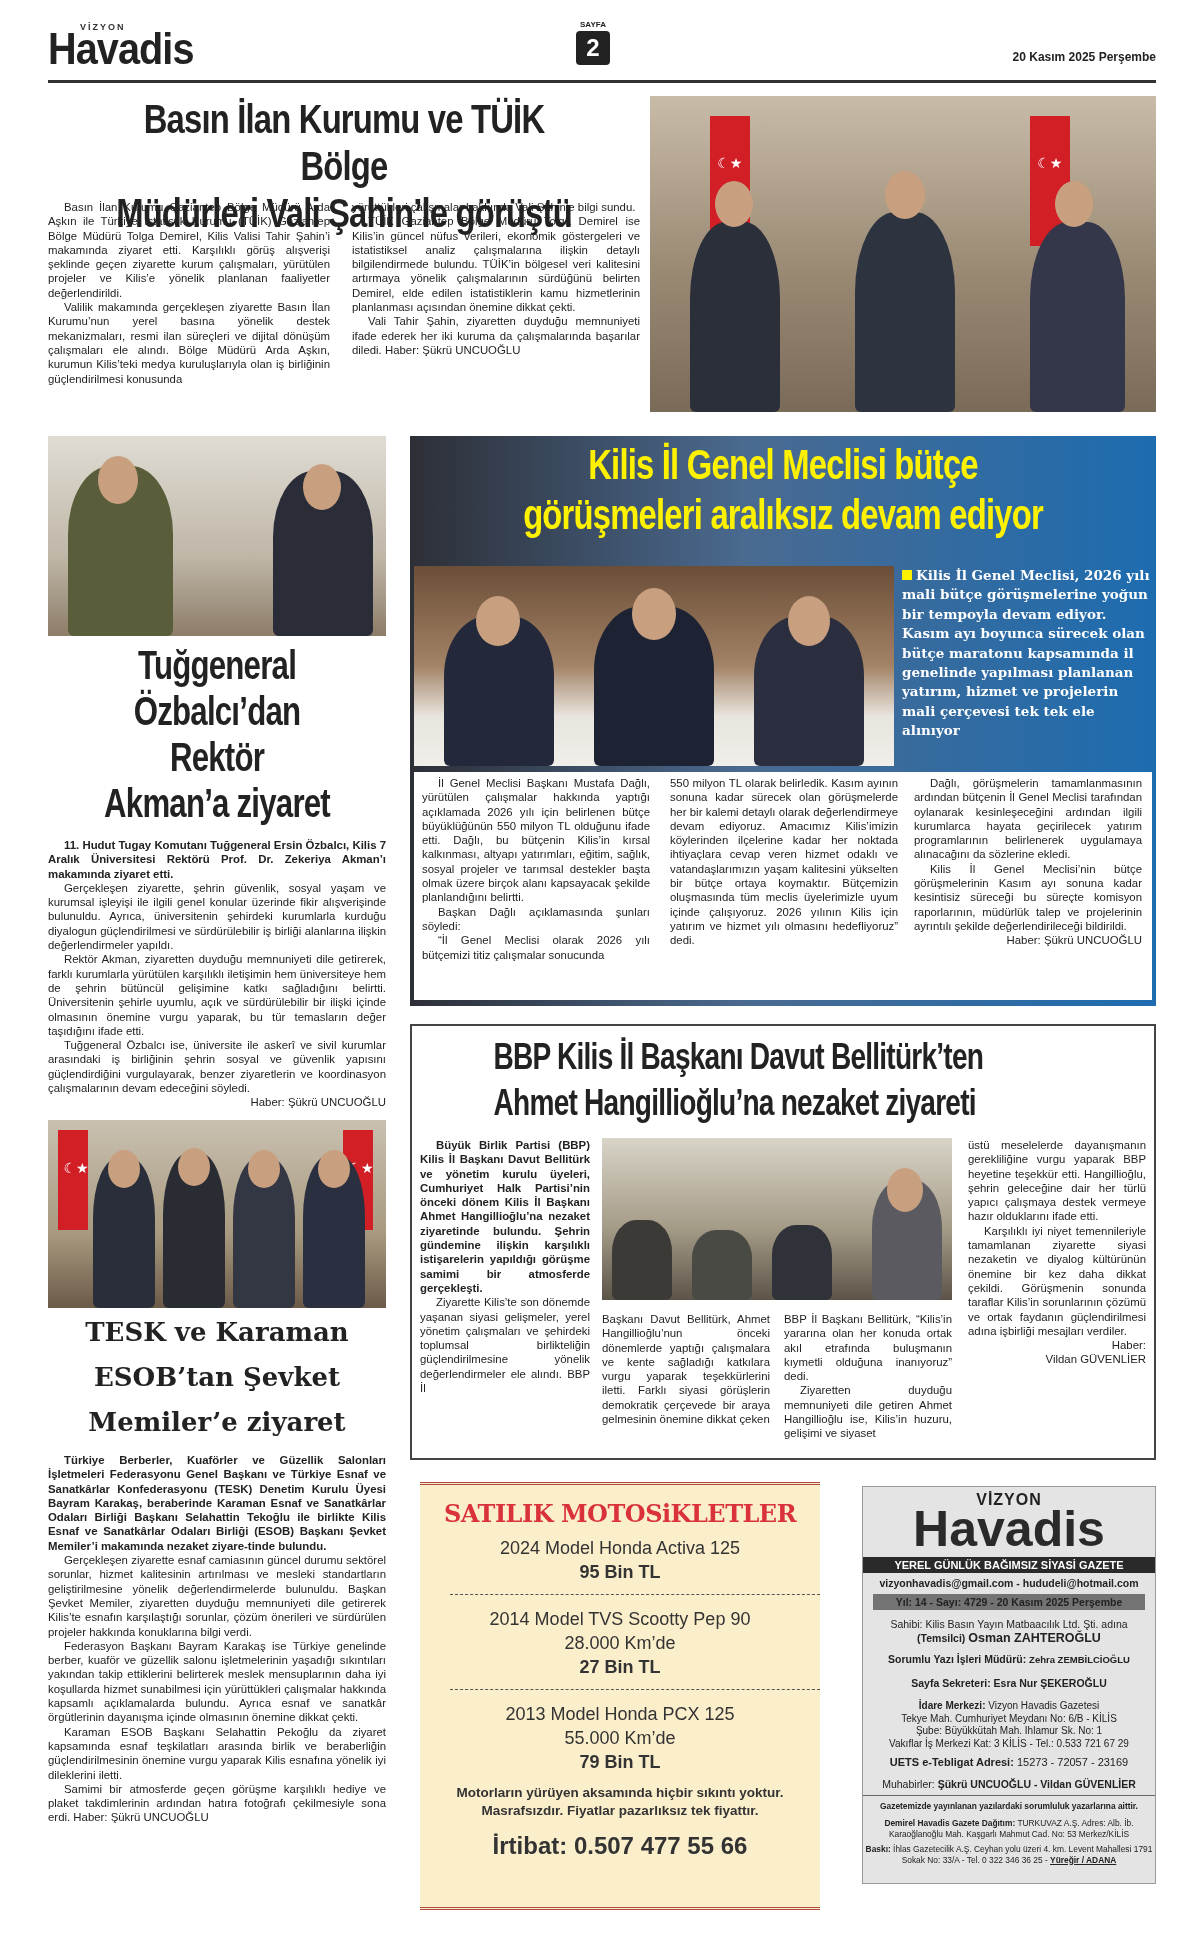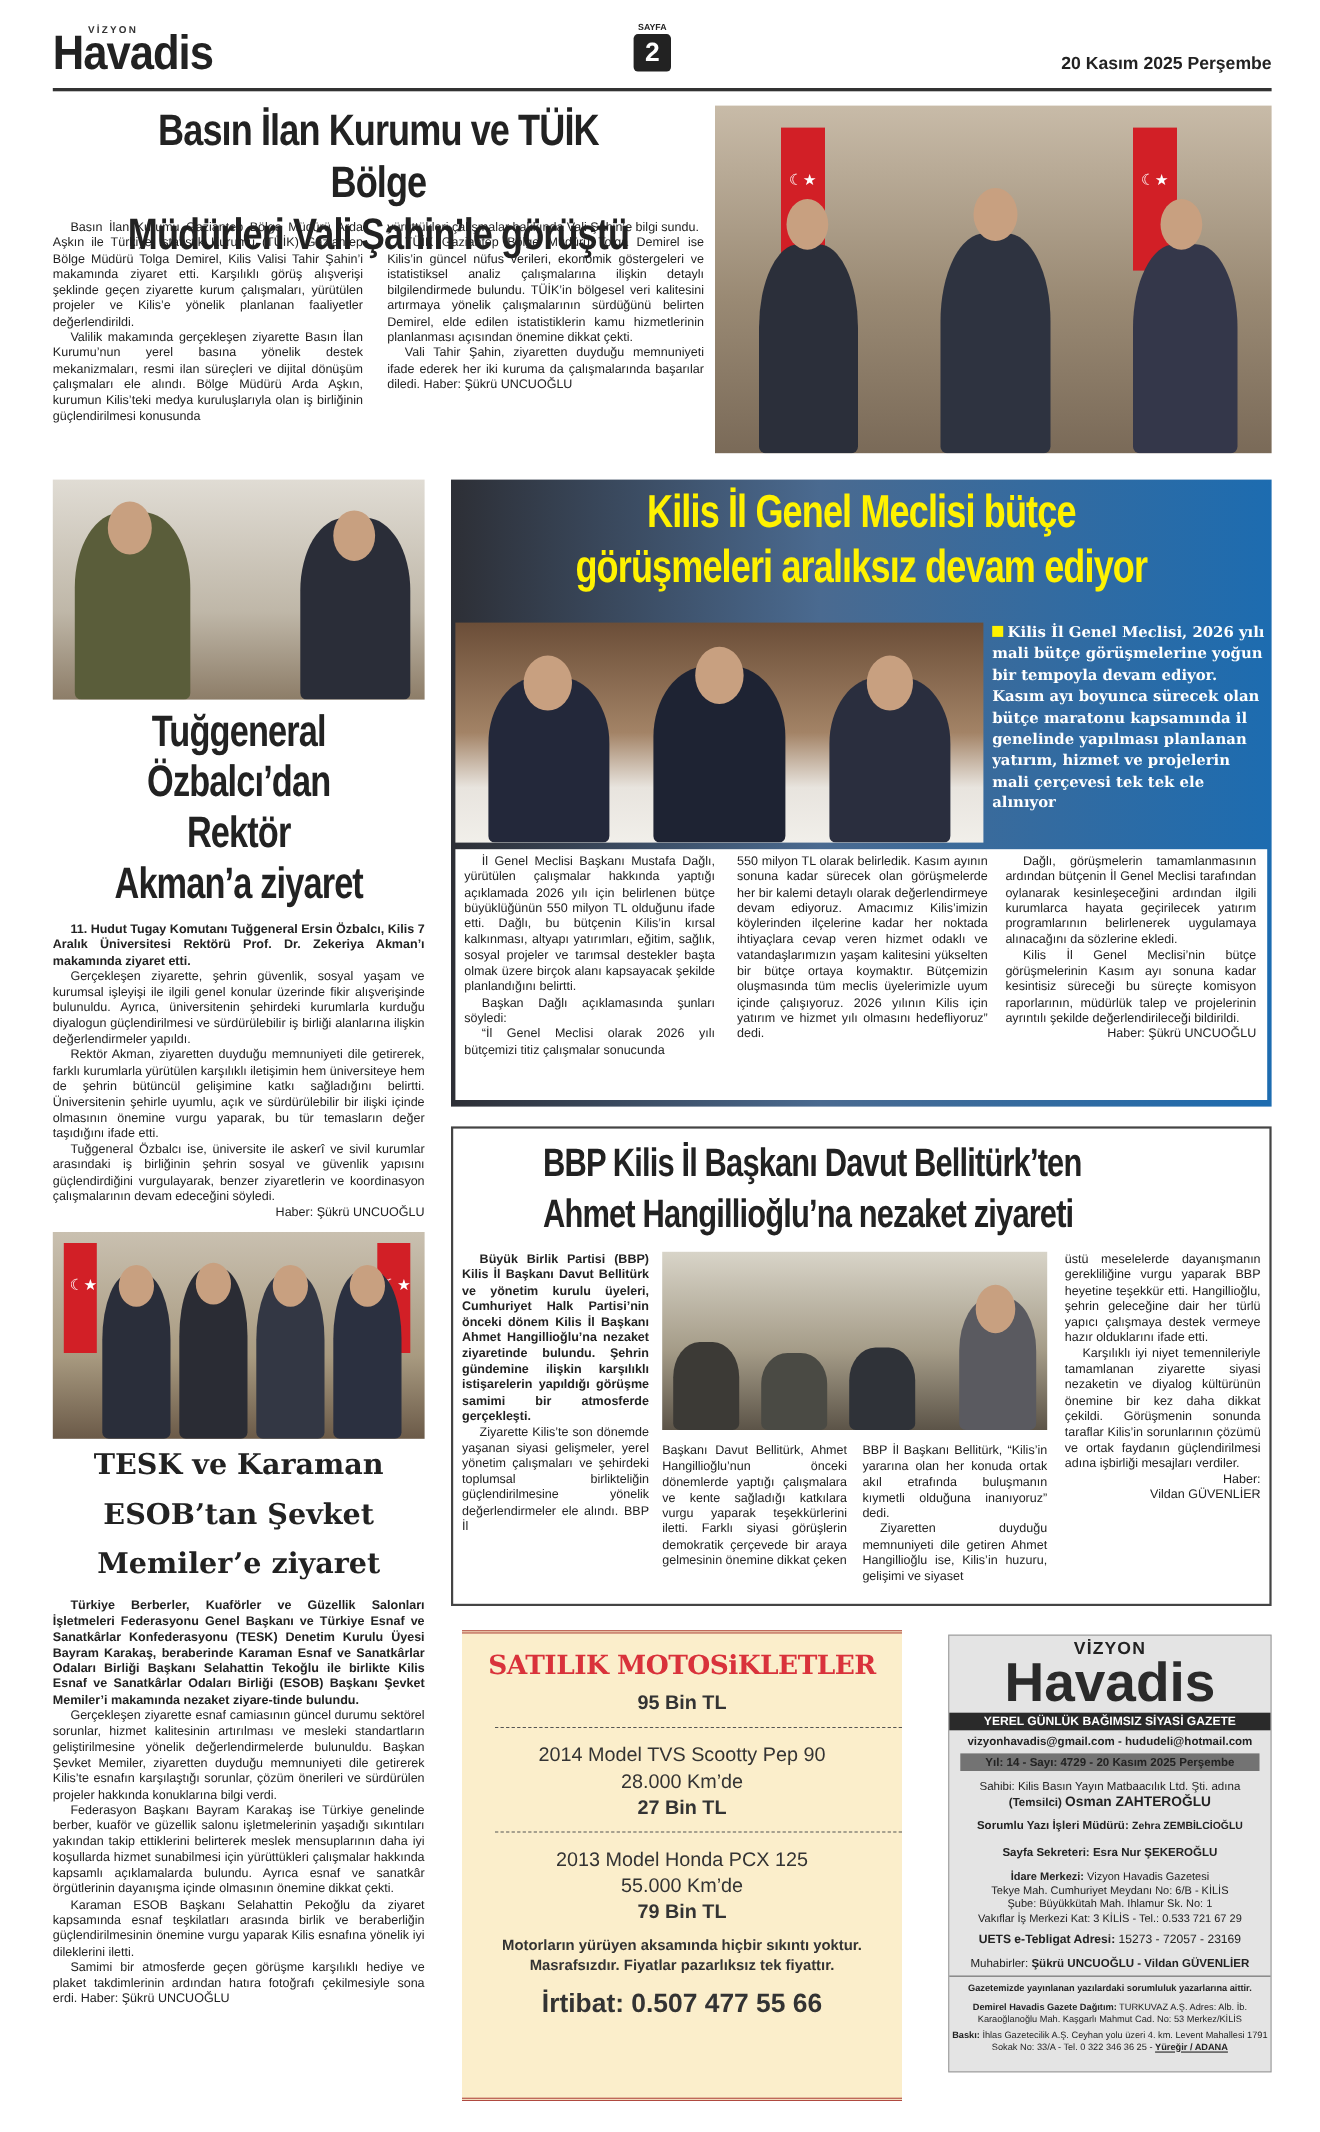--- a/index.html
+++ b/index.html
@@ -21,21 +21,21 @@
 
 <div class="abs" style="left:48px;top:20px;width:1108px;height:62px;">
   <div class="abs" style="left:0;top:0;width:200px;height:54px;">
     <span style="position:absolute;left:32px;top:2px;font-size:9px;letter-spacing:2px;font-weight:bold;color:#333;">VİZYON</span>
     <span style="position:absolute;left:0;top:4px;font-size:44px;font-weight:bold;letter-spacing:-1px;color:#222;transform:scaleX(0.9);transform-origin:left;">Havadis</span>
   </div>
   <div class="abs" style="left:528px;top:0;width:34px;height:60px;text-align:center;">
     <div style="font-size:8px;font-weight:bold;">SAYFA</div>
     <div style="margin-top:2px;background:#222;color:#fff;font-size:24px;font-weight:bold;height:34px;line-height:34px;border-radius:4px;">2</div>
   </div>
-  <div class="abs" style="right:0;top:30px;font-size:16px;font-weight:bold;">20 Kasım 2025 Perşembe</div>
+  <div class="abs" style="right:0;top:30px;font-size:12px;font-weight:bold;">20 Kasım 2025 Perşembe</div>
 </div>
 <div class="abs" style="left:48px;top:80px;width:1108px;height:3px;background:#333;"></div>
 
 <div class="abs" style="left:48px;top:96px;width:592px;height:320px;">
   <div style="text-align:center;font-weight:bold;font-size:40px;line-height:47px;letter-spacing:-1px;color:#222;">
     <div style="transform:scaleX(0.82);">Basın İlan Kurumu ve TÜİK Bölge</div>
     <div style="transform:scaleX(0.82);">Müdürleri Vali Şahin’le görüştü</div>
   </div>
   <div class="abs p" style="left:0;top:104px;width:282px;">
     <p>Basın İlan Kurumu Gaziantep Bölge Müdürü Arda Aşkın ile Türkiye İstatistik Kurumu (TÜİK) Gaziantep Bölge Müdürü Tolga Demirel, Kilis Valisi Tahir Şahin’i makamında ziyaret etti. Karşılıklı görüş alışverişi şeklinde geçen ziyarette kurum çalışmaları, yürütülen projeler ve Kilis’e yönelik planlanan faaliyetler değerlendirildi.</p>
@@ -166,20 +166,21 @@
     <p>Gerçekleşen ziyarette esnaf camiasının güncel durumu sektörel sorunlar, hizmet kalitesinin artırılması ve mesleki standartların geliştirilmesine yönelik değerlendirmelerde bulunuldu. Başkan Şevket Memiler, ziyaretten duyduğu memnuniyeti dile getirerek Kilis’te esnafın karşılaştığı sorunlar, çözüm önerileri ve sürdürülen projeler hakkında konuklarına bilgi verdi.</p>
     <p>Federasyon Başkanı Bayram Karakaş ise Türkiye genelinde berber, kuaför ve güzellik salonu işletmelerinin yaşadığı sıkıntıları yakından takip ettiklerini belirterek meslek mensuplarının daha iyi koşullarda hizmet sunabilmesi için yürüttükleri çalışmalar hakkında kapsamlı açıklamalarda bulundu. Ayrıca esnaf ve sanatkâr örgütlerinin dayanışma içinde olmasının önemine dikkat çekti.</p>
     <p>Karaman ESOB Başkanı Selahattin Pekoğlu da ziyaret kapsamında esnaf teşkilatları arasında birlik ve beraberliğin güçlendirilmesinin önemine vurgu yaparak Kilis esnafına yönelik iyi dileklerini iletti.</p>
     <p>Samimi bir atmosferde geçen görüşme karşılıklı hediye ve plaket takdimlerinin ardından hatıra fotoğrafı çekilmesiyle sona erdi. Haber: Şükrü UNCUOĞLU</p>
   </div>
 </div>
 
 <div class="abs" style="left:420px;top:1482px;width:400px;height:428px;background:#fbeecb;border-top:3px double #b04a40;border-bottom:3px double #b04a40;text-align:center;">
   <div style="margin-top:14px;font-family:'DejaVu Serif',serif;font-weight:bold;font-size:24px;color:#d9323b;letter-spacing:-0.5px;">SATILIK MOTOSiKLETLER</div>
   <div style="margin-top:8px;font-size:18px;line-height:24px;color:#333;">
+    <div>2024 Model Honda Activa 125</div>
     <div style="font-weight:bold;">95 Bin TL</div>
   </div>
   <div style="margin:10px 0 12px 30px;border-top:1px dashed #555;"></div>
   <div style="font-size:18px;line-height:24px;color:#333;">
     <div>2014 Model TVS Scootty Pep 90</div>
     <div>28.000 Km’de</div>
     <div style="font-weight:bold;">27 Bin TL</div>
   </div>
   <div style="margin:10px 0 12px 30px;border-top:1px dashed #555;"></div>
   <div style="font-size:18px;line-height:24px;color:#333;">

